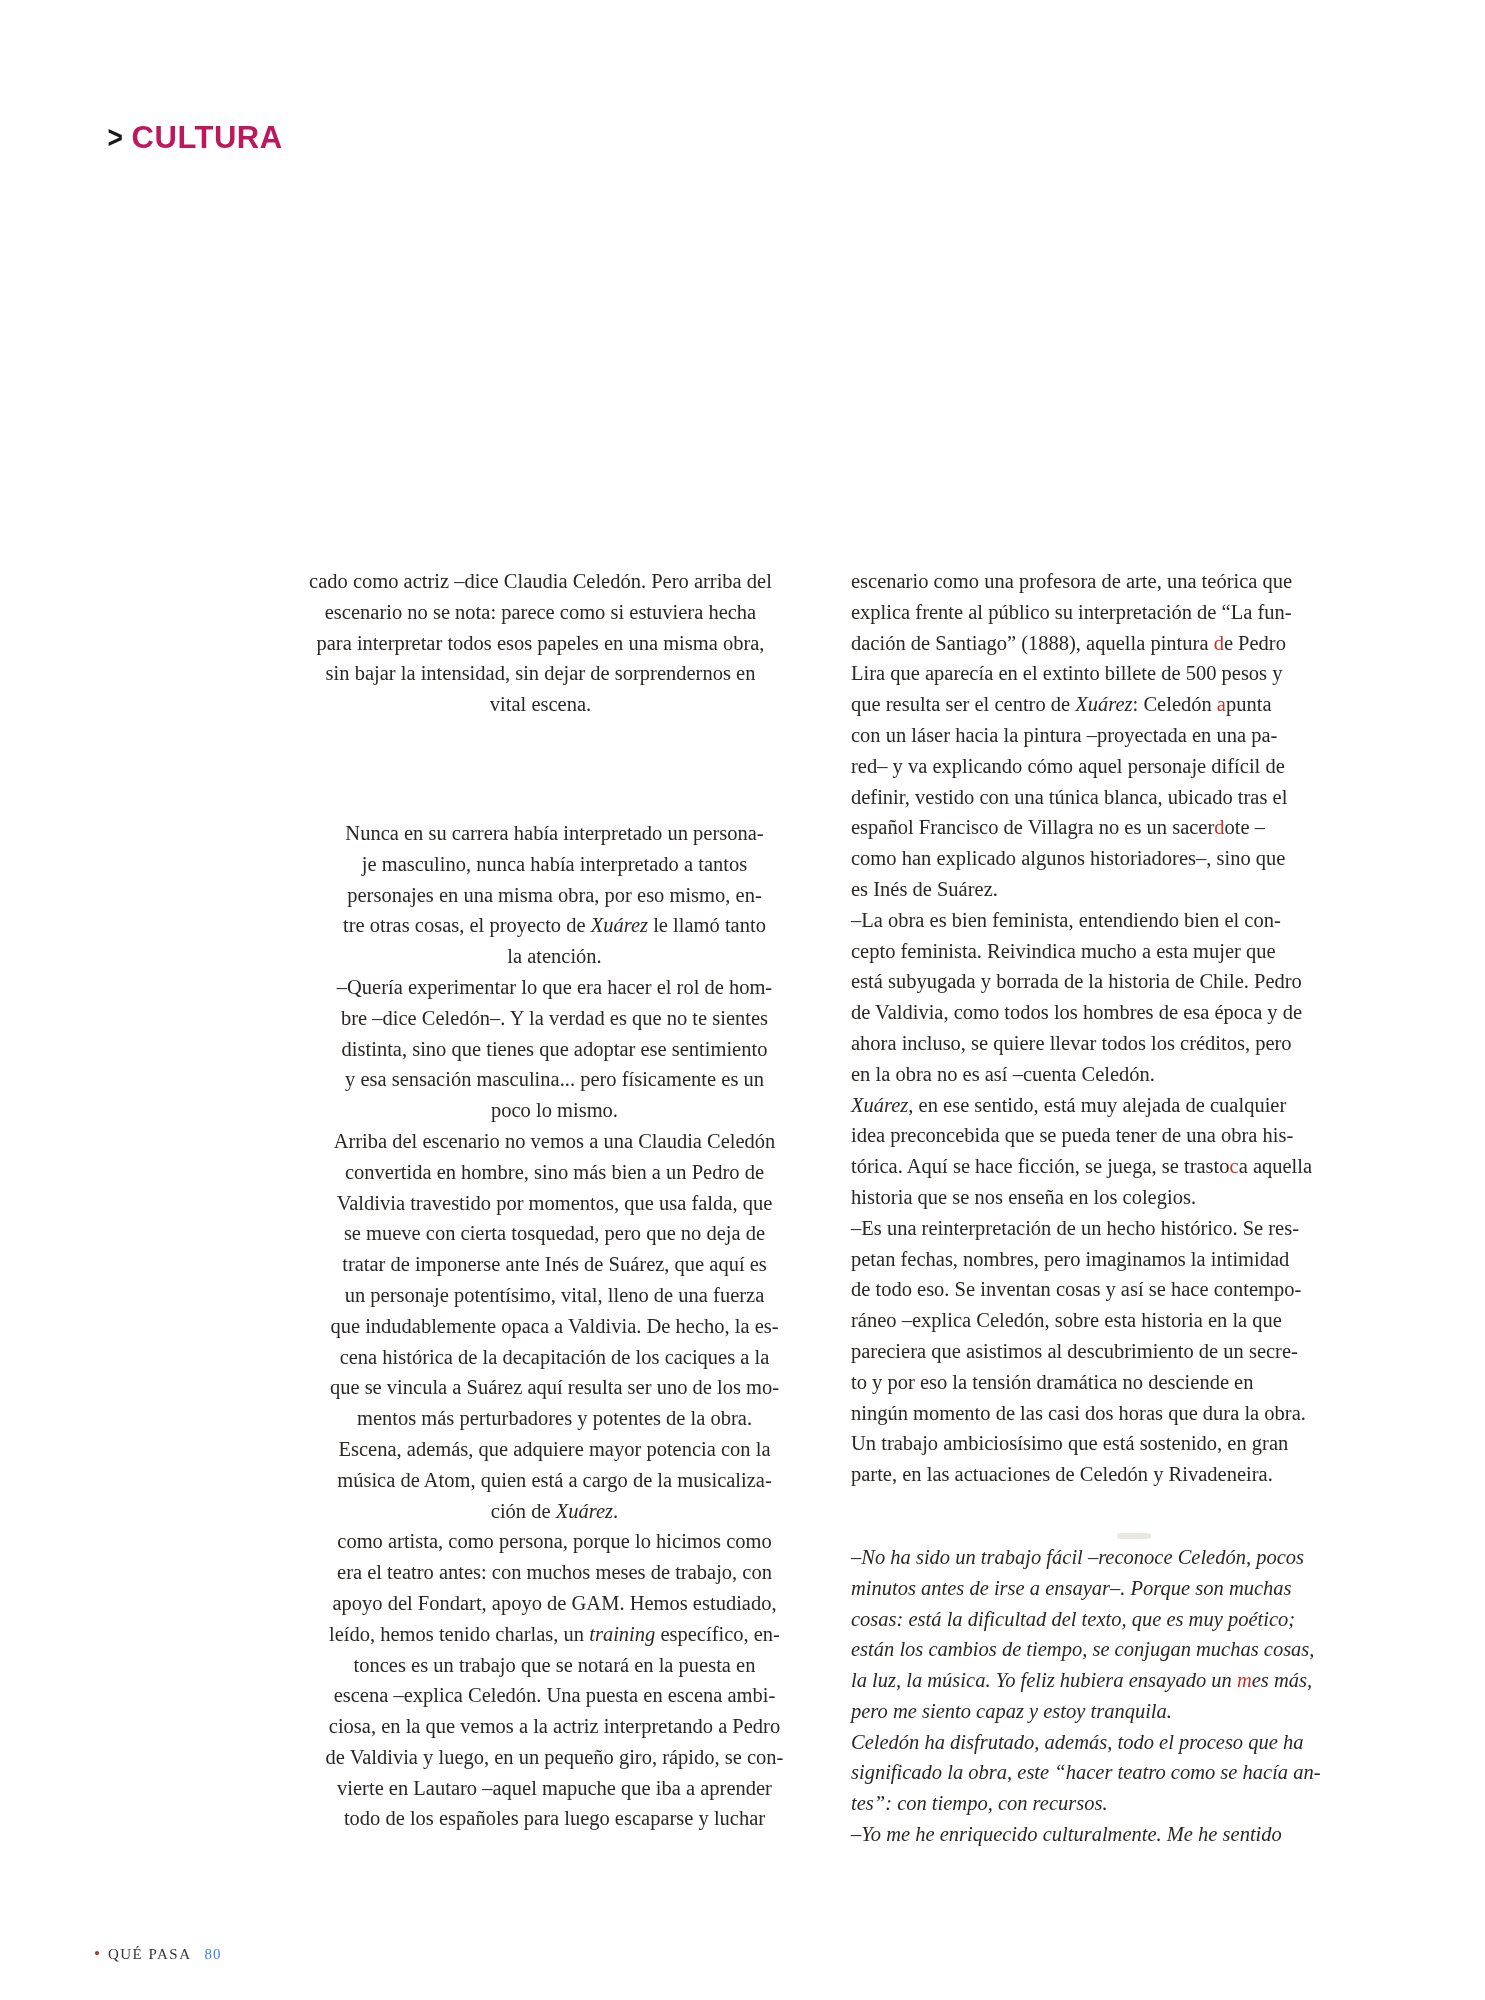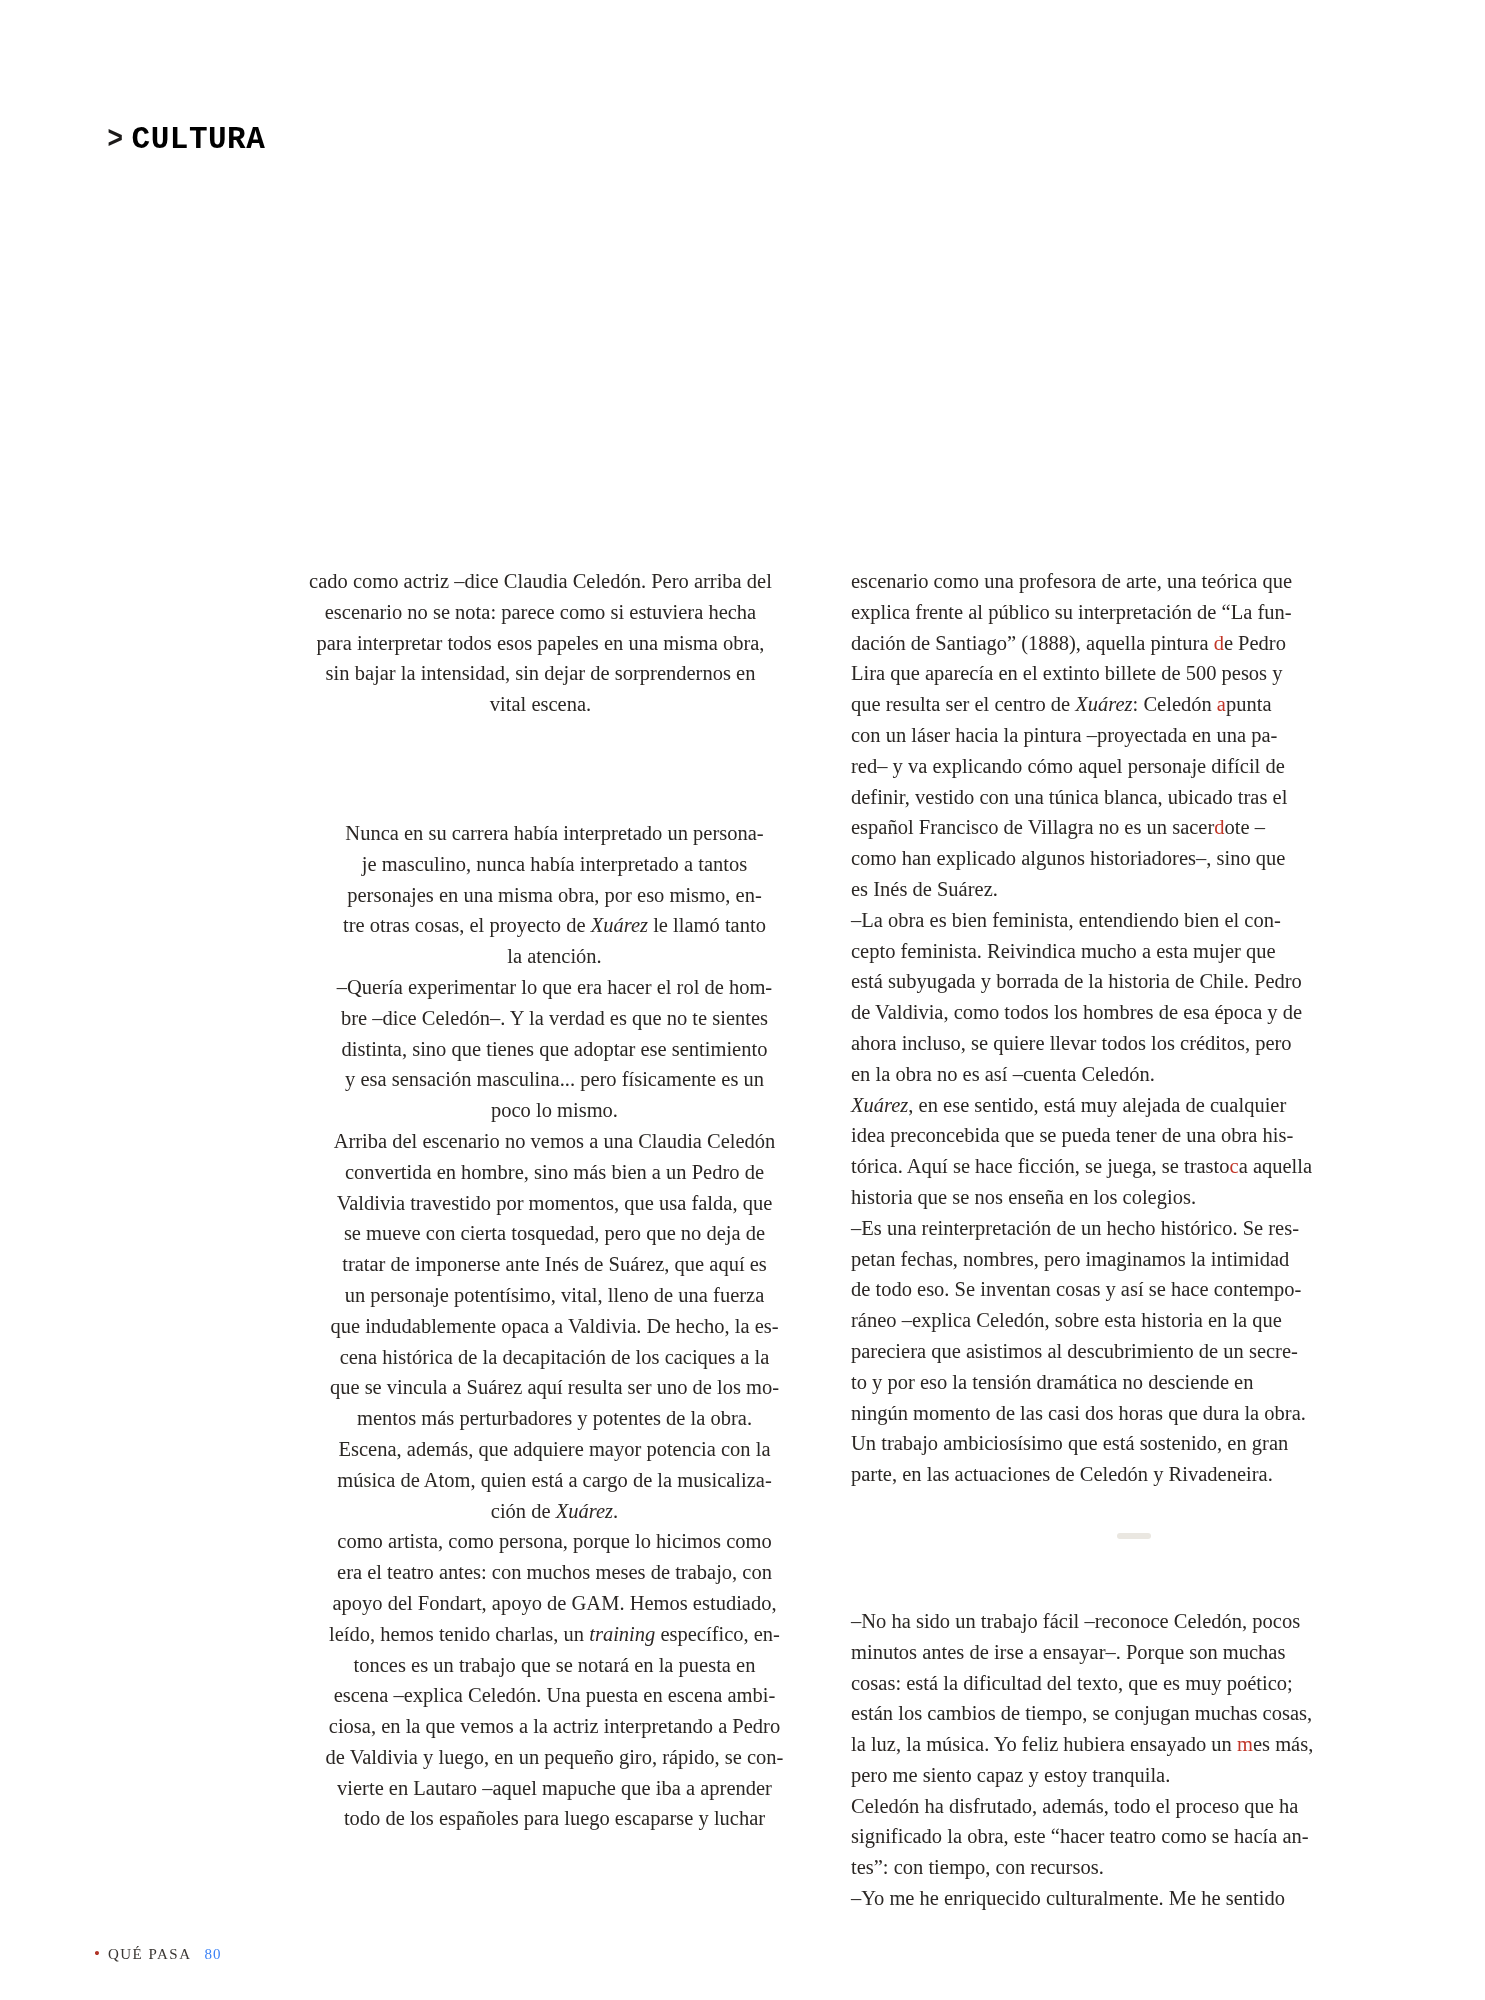--- a/index.html
+++ b/index.html
@@ -25,36 +25,35 @@
     line-height: 34px;
     letter-spacing: 0.5px;
   }
   .section-header .chevron {
     color: #1c1a19;
     margin-right: 7px;
     transform: scaleX(0.85);
     display: inline-block;
   }
   .section-header .title {
-    color: #000000;
-    font-family: Liberation Mono, monospace;
+    color: #be185d;
   }
 
   
   .column {
     position: absolute;
     top: 566px;
     width: 585px;
   }
   #col-left  { left: 248px; text-align: center; }
   #col-right { left: 851px; }
 
   .text-block { }
   #col-left  .text-block + .text-block { margin-top: 98px; margin-left: 28px; }
-  #col-right .text-block + .text-block { margin-top: 116px; }
+  #col-right .text-block + .text-block { margin-top: 52px; font-style: italic; }
 
   .line {
     height: 30.8px;
     line-height: 30.8px;
     font-size: 20.5px;
     color: #2b2724;
     white-space: nowrap;
     font-family: "Liberation Serif", serif;
   }
   .line .it  { font-style: italic; }

